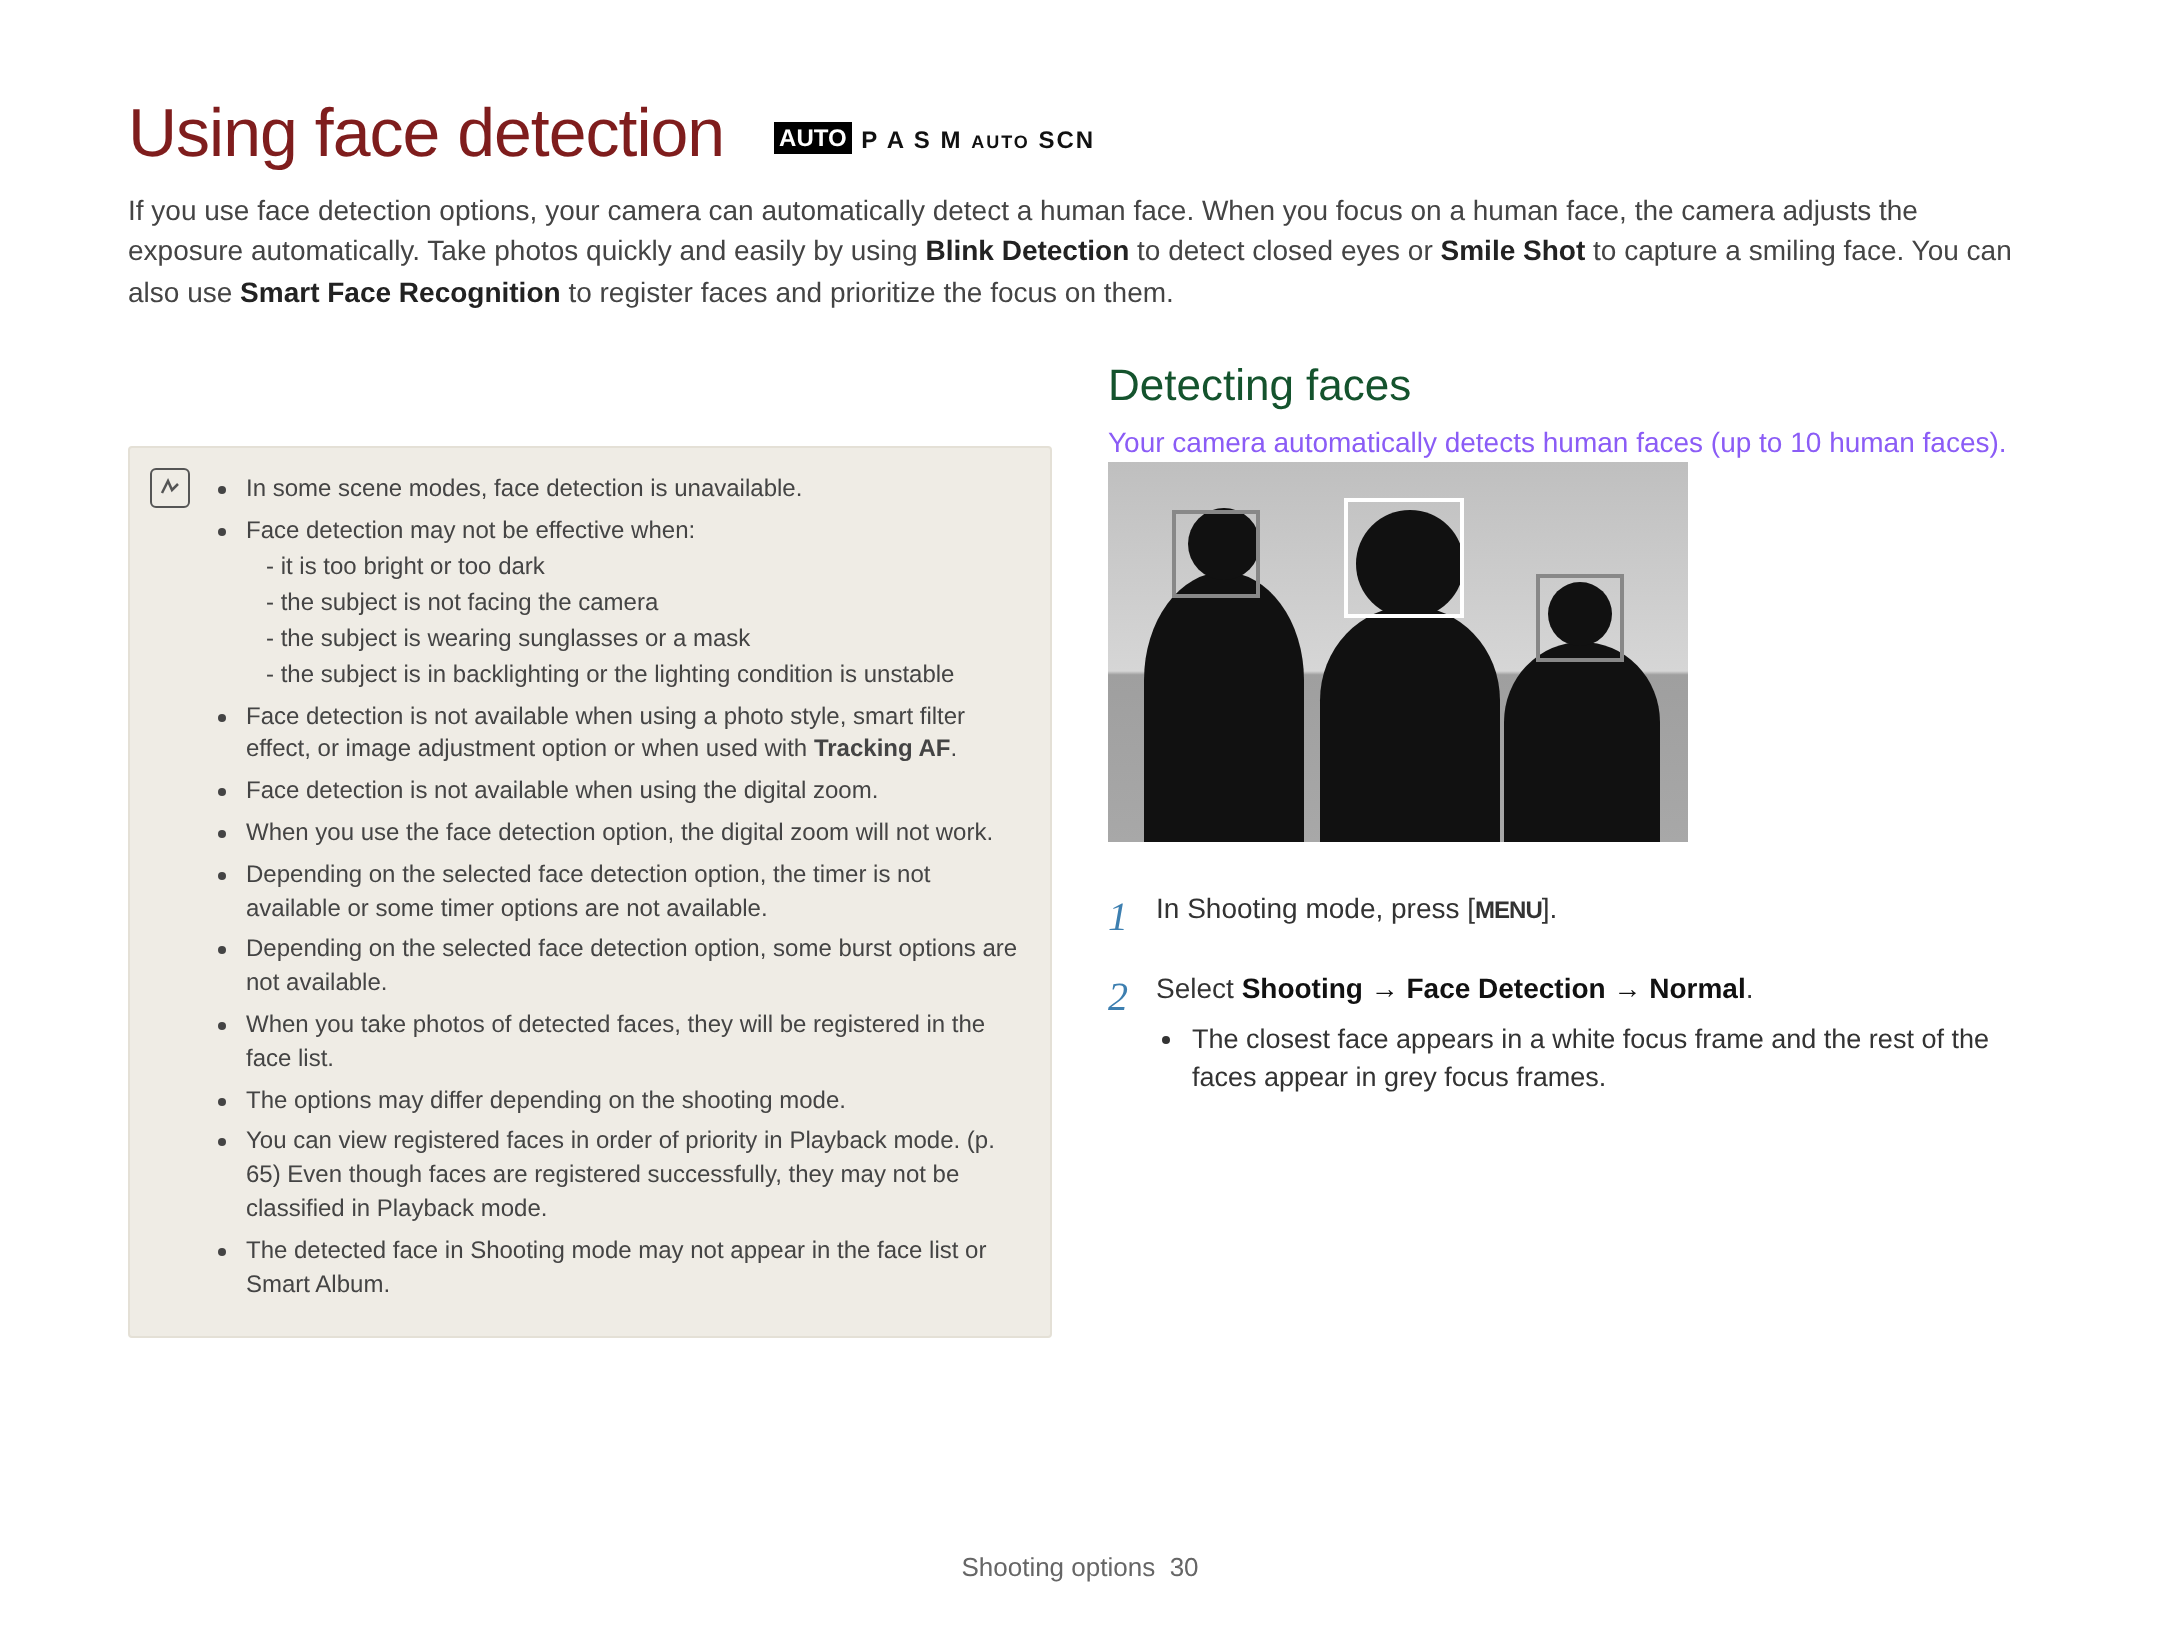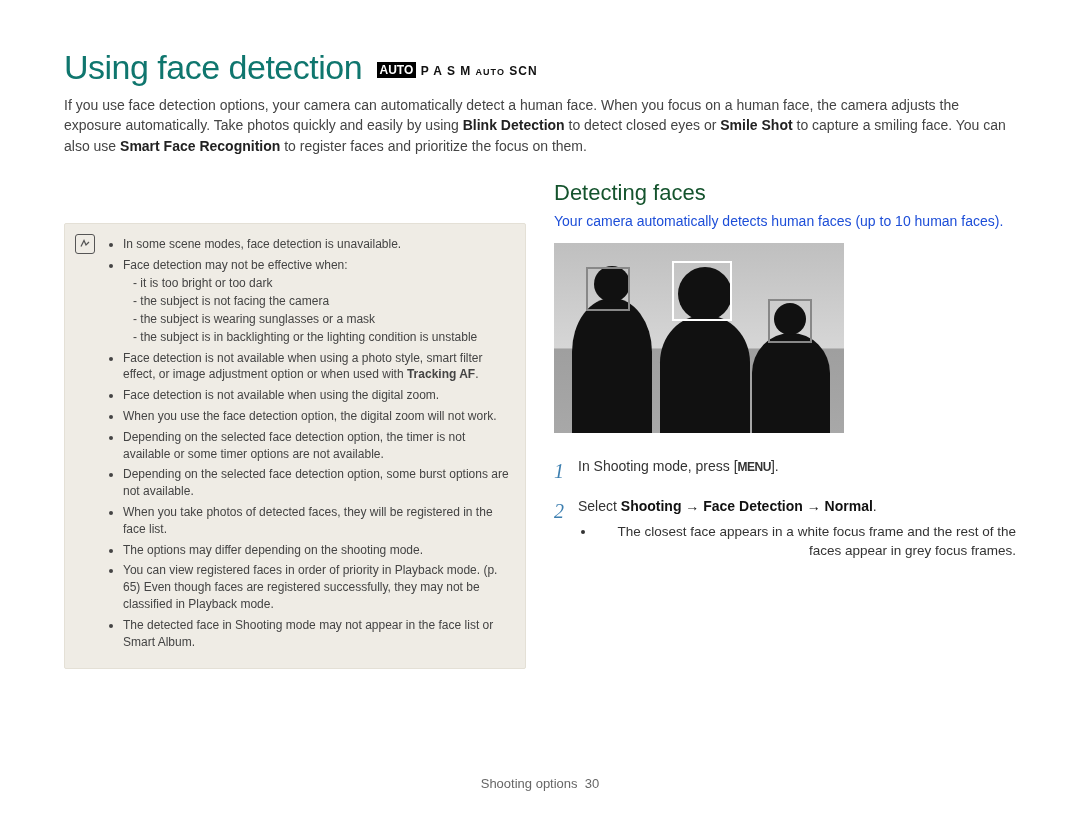--- a/index.html
+++ b/index.html
@@ -8,23 +8,23 @@
     height: 815px;
     background: #fff;
     font-family: Arial, Helvetica, sans-serif;
     color: #333;
     padding: 48px 64px 30px 64px;
     position: relative;
   }
   .page-title {
     font-size: 34px;
     font-weight: 400;
-    color: #0f766e;
+    color: #7f1d1d;
     display: inline-block;
-    margin-right: 10px;
+    margin-right: 20px;
     letter-spacing: -0.5px;
   }
   .mode-icons {
     display: inline-block;
     font-size: 12px;
     font-weight: bold;
     color: #111;
     vertical-align: 4px;
     letter-spacing: 1px;
   }
@@ -79,23 +79,22 @@
   .note-box ul.dash li::before { content: "- "; }
   .note-box ul.dash li { margin-bottom: 1px; }
   .section-title {
     font-size: 22px;
     color: #14532d;
     font-weight: 400;
     margin-bottom: 6px;
   }
   .section-intro {
     font-size: 14px;
-    color: #1d4ed8;
+    color: #8b5cf6;
     line-height: 1.4;
-    margin-bottom: 12px;
   }
   .illustration {
     width: 290px;
     height: 190px;
     background: linear-gradient(#bfbfbf, #d6d6d6 55%, #9f9f9f 56%, #a8a8a8);
     position: relative;
     overflow: hidden;
     margin-bottom: 24px;
   }
   .silhouette { position: absolute; bottom: 0; background: #111; border-radius: 50% 50% 0 0 / 40% 40% 0 0; }
@@ -123,21 +122,21 @@
   }
   .step-body { flex: 1; font-size: 14px; }
   .step-body b { color: #111; }
   .menu-key {
     display: inline-block;
     font-weight: bold;
     font-size: 12px;
     letter-spacing: -0.5px;
   }
   .sub-bullet { list-style: disc; padding-left: 18px; margin-top: 6px; font-size: 13.5px; }
-  .sub-bullet li { margin-bottom: 12px; text-align: right; }
+  .sub-bullet li { margin-bottom: 12px; }
   .small-note { margin-top: 18px; padding: 10px 14px 12px 44px; }
   .footer {
     position: absolute;
     bottom: 24px;
     left: 0;
     width: 100%;
     text-align: center;
     font-size: 13px;
     color: #666;
   }

